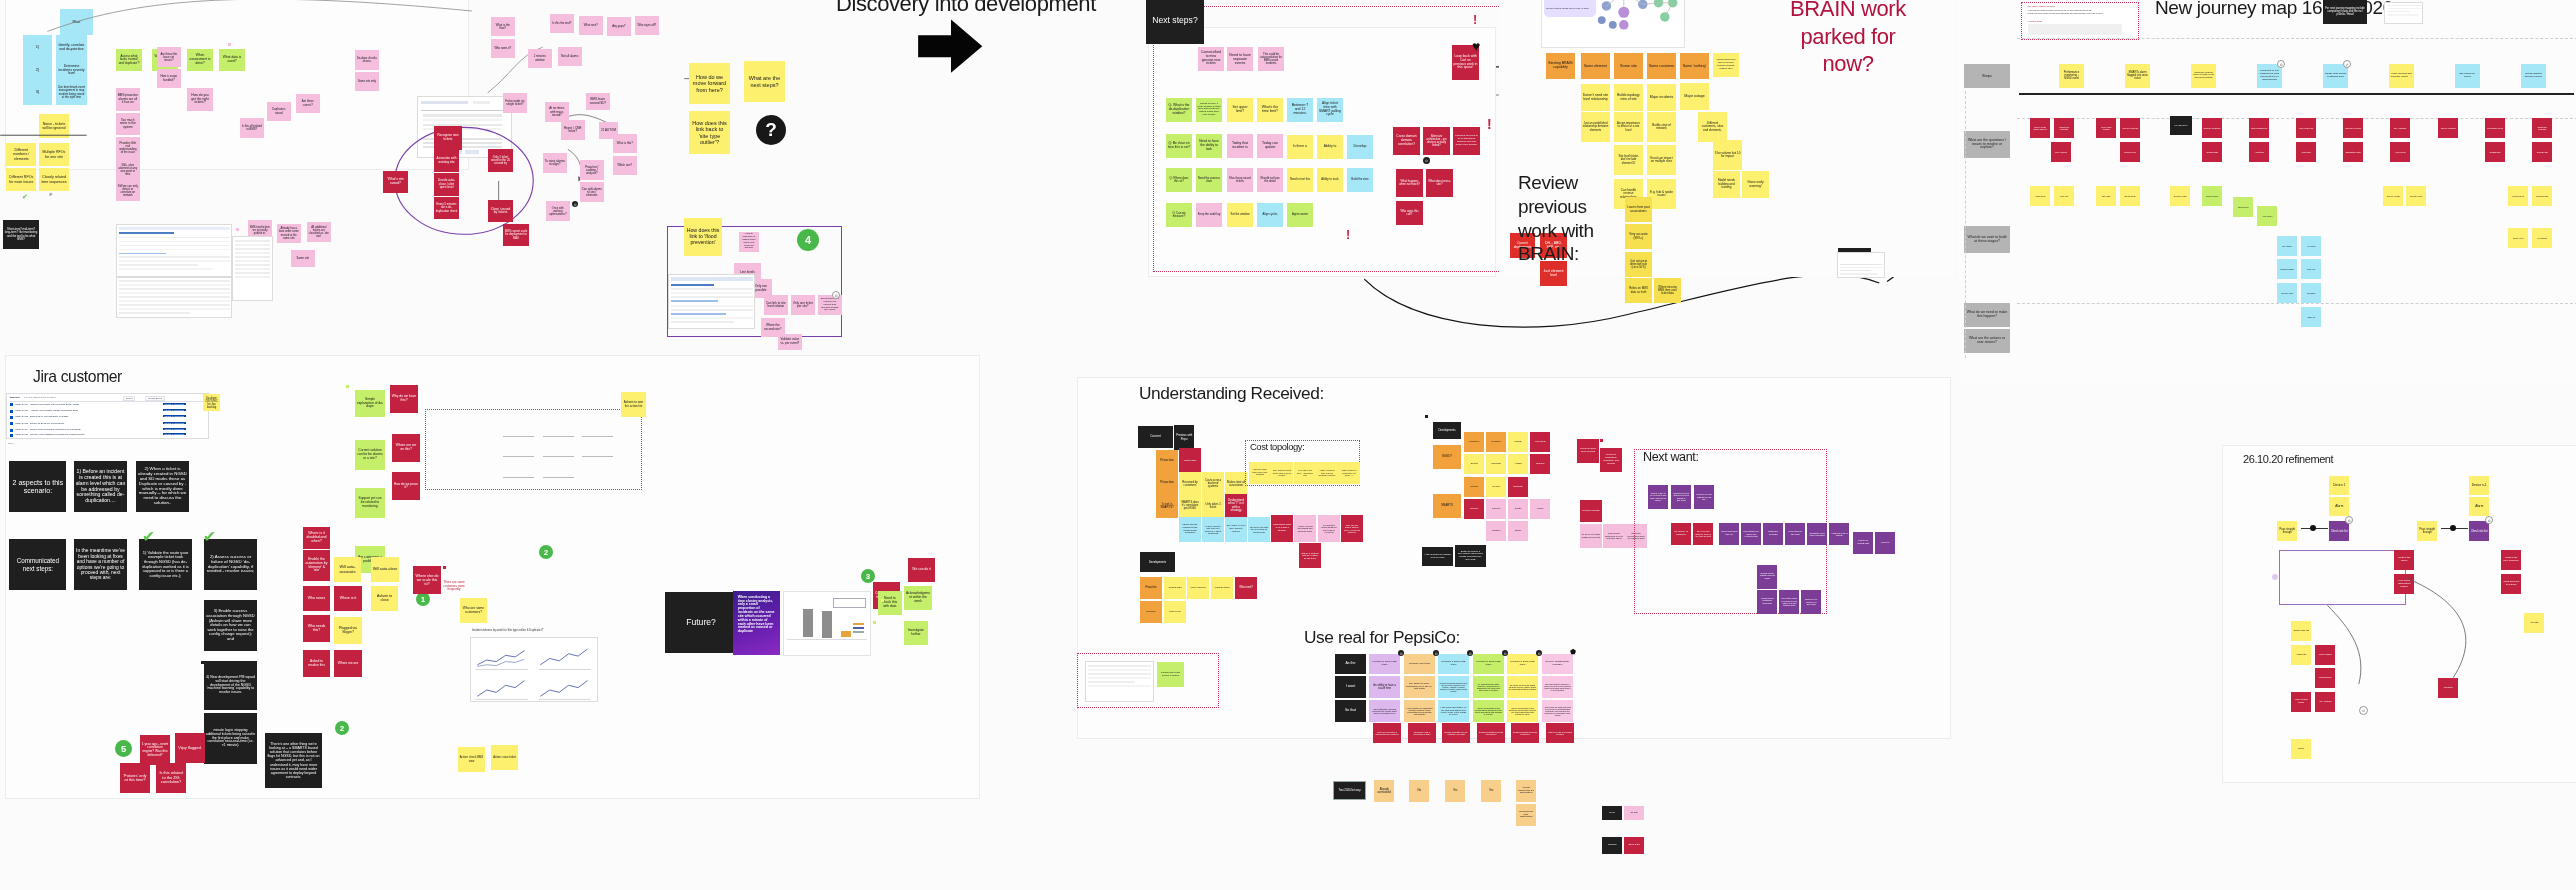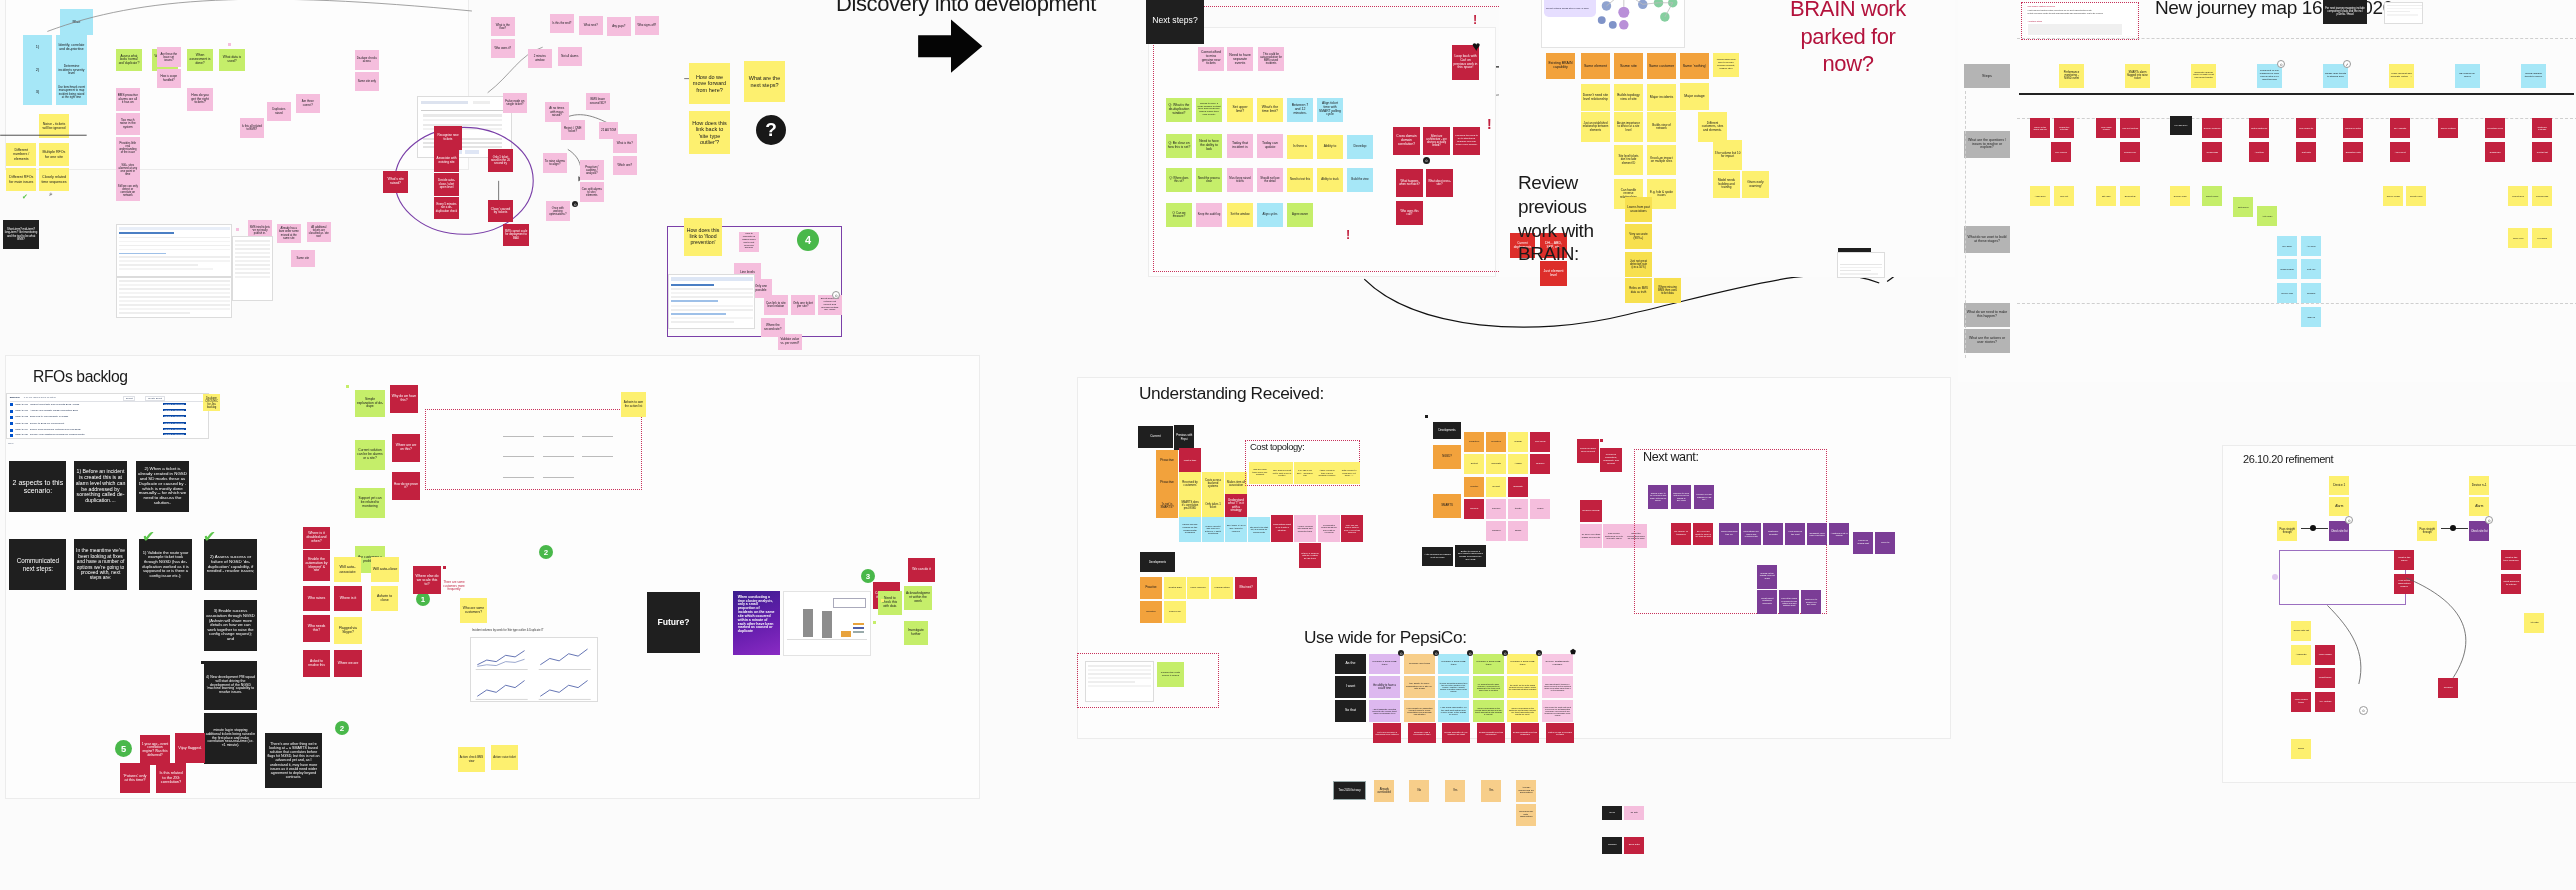--- a/index.html
+++ b/index.html
@@ -256,21 +256,21 @@
     <div class="bar" style="left:1.6px;top:21px;width:82px;height:1.6px;background:#eee;"></div>
     <div class="bar" style="left:1.6px;top:25px;width:47px;height:2.4px;background:#9ec0e8;"></div>
     <div class="bar" style="left:1.6px;top:30px;width:82px;height:1.6px;background:#f4f4f4;"></div>
     <div class="bar" style="left:1.6px;top:34px;width:82px;height:1.6px;background:#eee;"></div>
     <div class="bar" style="left:1.6px;top:38px;width:55px;height:2.4px;background:#9ec0e8;"></div>
     <div class="bar" style="left:1.6px;top:42px;width:82px;height:1.6px;background:#f4f4f4;"></div>
     <div class="bar" style="left:1.6px;top:46px;width:63px;height:1.6px;background:#eee;"></div>
   </div>
 
   <div class="frame" style="left:4.7px;top:355px;width:975px;height:444px;"></div>
-  <div class="title" style="left:33px;top:368px;font-size:15.7px;">RFOs backlog</div>
+  <div class="title" style="left:33px;top:368px;font-size:15.7px;">Jira customer</div>
 
   <div class="shot" style="left:6.3px;top:393px;width:201px;height:44px;">
     <div class="abs" style="left:2.4px;top:1.6px;font-size:2.5px;font-weight:700;color:#172b4d;">Backlog</div>
     <div class="abs" style="left:16.5px;top:1.6px;font-size:2.4px;color:#5e6c84;">6 of 141 issues  Clear all filters</div>
     <div class="abs" style="left:116px;top:1.6px;font-size:2.4px;color:#42526e;border:0.8px solid #dfe1e6;padding:0 1.6px;">Export</div>
     <div class="abs" style="left:138px;top:1.6px;font-size:2.4px;color:#42526e;border:0.8px solid #dfe1e6;padding:0 1.6px;">Create Sprint</div>
     <div class="abs" style="left:2.4px;top:7px;width:197px;height:0.8px;background:#dfe1e6;"></div>
     <div class="abs" style="left:2.4px;top:8.6px;width:197px;height:5.5px;">
       <span class="abs" style="left:0;top:0.8px;width:3.1px;height:3.1px;background:#0052cc;"></span>
       <span class="abs" style="left:5.5px;top:0;font-size:2.4px;color:#172b4d;">NSOAD-I21</span>
@@ -375,21 +375,21 @@
   <div class="note n-black" style="left:201px;top:661px;width:0;height:0;"></div>
 
   <div class="note n-red" style="left:140px;top:735px;width:30px;height:30px;font-size:3.3px;">1 year ago - event correlation engine? Was this delivered?</div>
   <div class="note n-red" style="left:175px;top:733px;width:30px;height:30px;font-size:3.9px;">Vijay flagged.</div>
   <div class="note n-red" style="left:120px;top:763px;width:30px;height:30px;font-size:3.9px;">'Futures' only at this time?</div>
   <div class="note n-red" style="left:156px;top:763px;width:30px;height:30px;font-size:3.9px;">Is this related to the ZIG correlation?</div>
 
   <div class="note n-yellow" style="left:458px;top:747px;width:27px;height:25px;font-size:2.8px;">Action: check BMS view</div>
   <div class="note n-yellow" style="left:491px;top:745px;width:27px;height:25px;font-size:2.8px;">Action: raise ticket</div>
 
-  <div class="note n-black" style="left:647px;top:592px;width:53px;height:61px;font-size:8.6px;font-weight:bold;">Future?</div>
+  <div class="note n-black" style="left:665px;top:592px;width:72px;height:61px;font-size:8.6px;">Future?</div>
   <div class="gradslide" style="left:733px;top:591px;width:47px;height:64px;font-size:3.5px;">When conducting a time cluster analysis, only a small proportion of incidents on the same site which occurred within a minute of each other have been marked as caused or duplicate</div>
   <div class="img-ph" style="left:783px;top:591px;width:86px;height:63px;">
     <div class="bar" style="left:19px;top:17.3px;width:10.2px;height:28px;"></div>
     <div class="bar" style="left:38px;top:19px;width:10.2px;height:27px;"></div>
     <div class="bar" style="left:57px;top:39px;width:10.2px;height:6.3px;background:#e8a33d;"></div>
     <div class="abs" style="left:3.1px;top:47px;width:80px;height:0.8px;background:#ddd;"></div>
     <div class="abs" style="left:49px;top:6.3px;width:33px;height:9.4px;border:0.8px solid #aab;"></div>
     <div class="abs" style="left:69px;top:31px;width:11px;height:2.4px;background:#e8a33d;"></div>
     <div class="abs" style="left:69px;top:35px;width:11px;height:2.4px;background:#5060a8;"></div>
     <div class="abs" style="left:69px;top:39px;width:11px;height:2.4px;background:#9aa;"></div>
@@ -647,21 +647,21 @@
   <div class="note n-purple" style="left:1807px;top:523px;width:20.4px;height:22px;font-size:2.2px;">Scalability (how many can track)</div>
   <div class="note n-purple" style="left:1829px;top:523px;width:20.4px;height:22px;font-size:2.2px;">Additional cost of scaling</div>
   <div class="note n-purple" style="left:1853px;top:532px;width:20.4px;height:22px;font-size:2.4px;">Focus on NGSD first</div>
   <div class="note n-purple" style="left:1875px;top:532px;width:20.4px;height:22px;font-size:2.4px;">Move to</div>
 
   <div class="note n-purple" style="left:1757px;top:565px;width:20.4px;height:23.6px;font-size:2.4px;">NGSD is the NGSD current COE</div>
   <div class="note n-purple" style="left:1757px;top:590px;width:20.4px;height:23.6px;font-size:2.4px;">What about customer support?</div>
   <div class="note n-purple" style="left:1779px;top:590px;width:20.4px;height:23.6px;font-size:2px;">Look at the cases in bundled to also outline long and fantasci about</div>
   <div class="note n-purple" style="left:1801px;top:590px;width:20.4px;height:23.6px;font-size:2.2px;">Discovery to session on SMARTS</div>
 
-  <div class="title" style="left:1304px;top:627px;font-size:17.3px;">Use wide for PepsiCo:</div>
+  <div class="title" style="left:1304px;top:627px;font-size:17.3px;">Use real for PepsiCo:</div>
 
   <div class="note n-black" style="left:1335px;top:654px;width:31px;height:20.4px;font-size:3.5px;">As the</div>
   <div class="note n-black" style="left:1335px;top:676px;width:31px;height:22px;font-size:3.5px;">I want</div>
   <div class="note n-black" style="left:1335px;top:700px;width:31px;height:22px;font-size:3.5px;">So that</div>
 
   <div class="note n-lilac" style="left:1369px;top:654px;width:31px;height:20.4px;font-size:2.5px;">PepsiCo &amp; BMS COE team</div>
   <div class="note n-lilac" style="left:1369px;top:676px;width:31px;height:22px;font-size:2.7px;">the ability to have a cut-off time</div>
   <div class="note n-lilac" style="left:1369px;top:700px;width:31px;height:22px;font-size:2px;">I don't associate unrelated incidents into a single ticket which is impossible to fix</div>
   <div class="note n-red" style="left:1373px;top:723px;width:28px;height:20.4px;font-size:2px;">I've to see developer a companies cyber (future)?</div>
 

